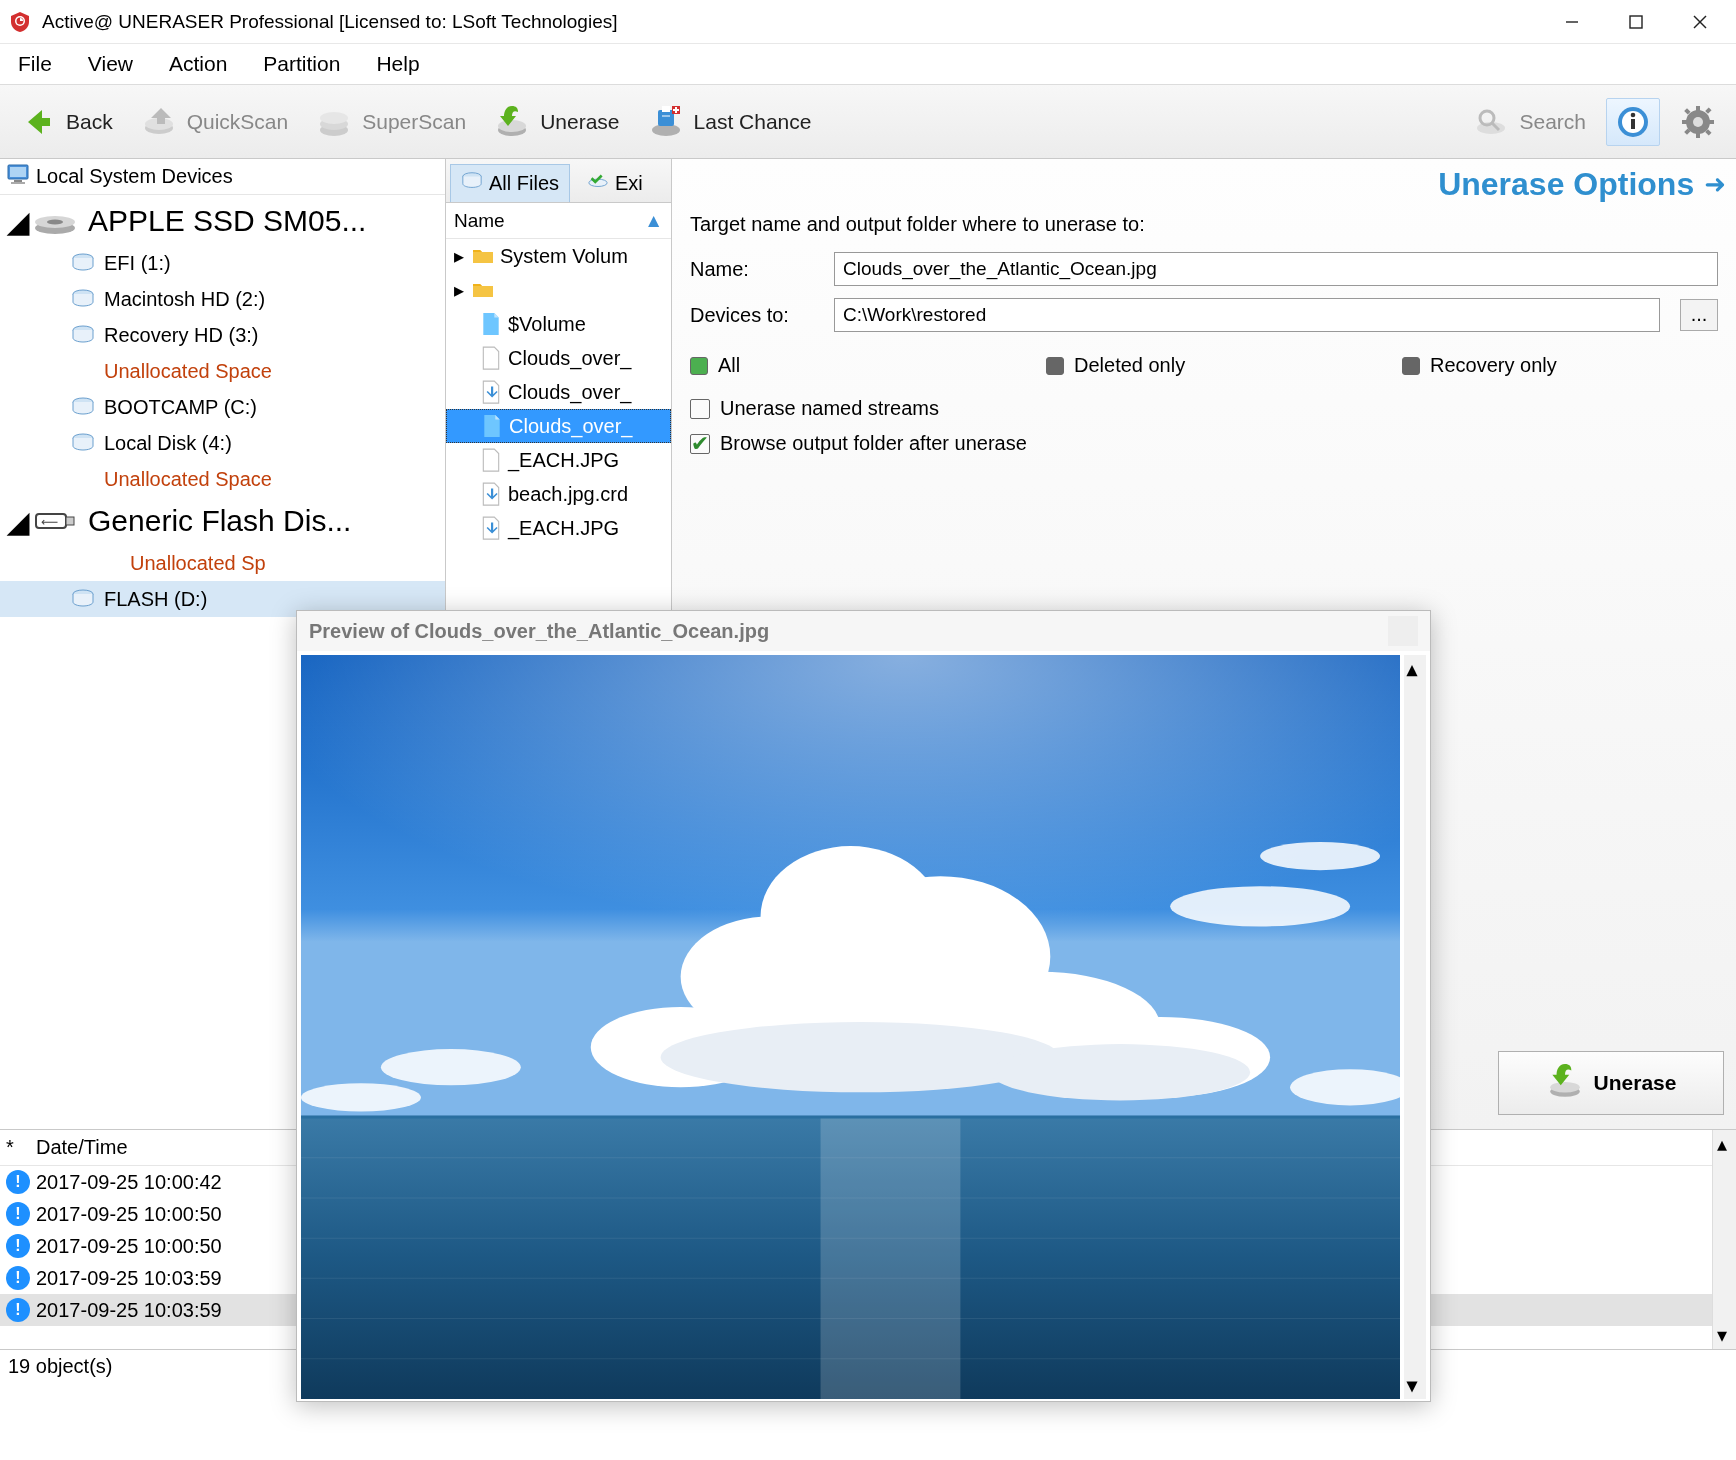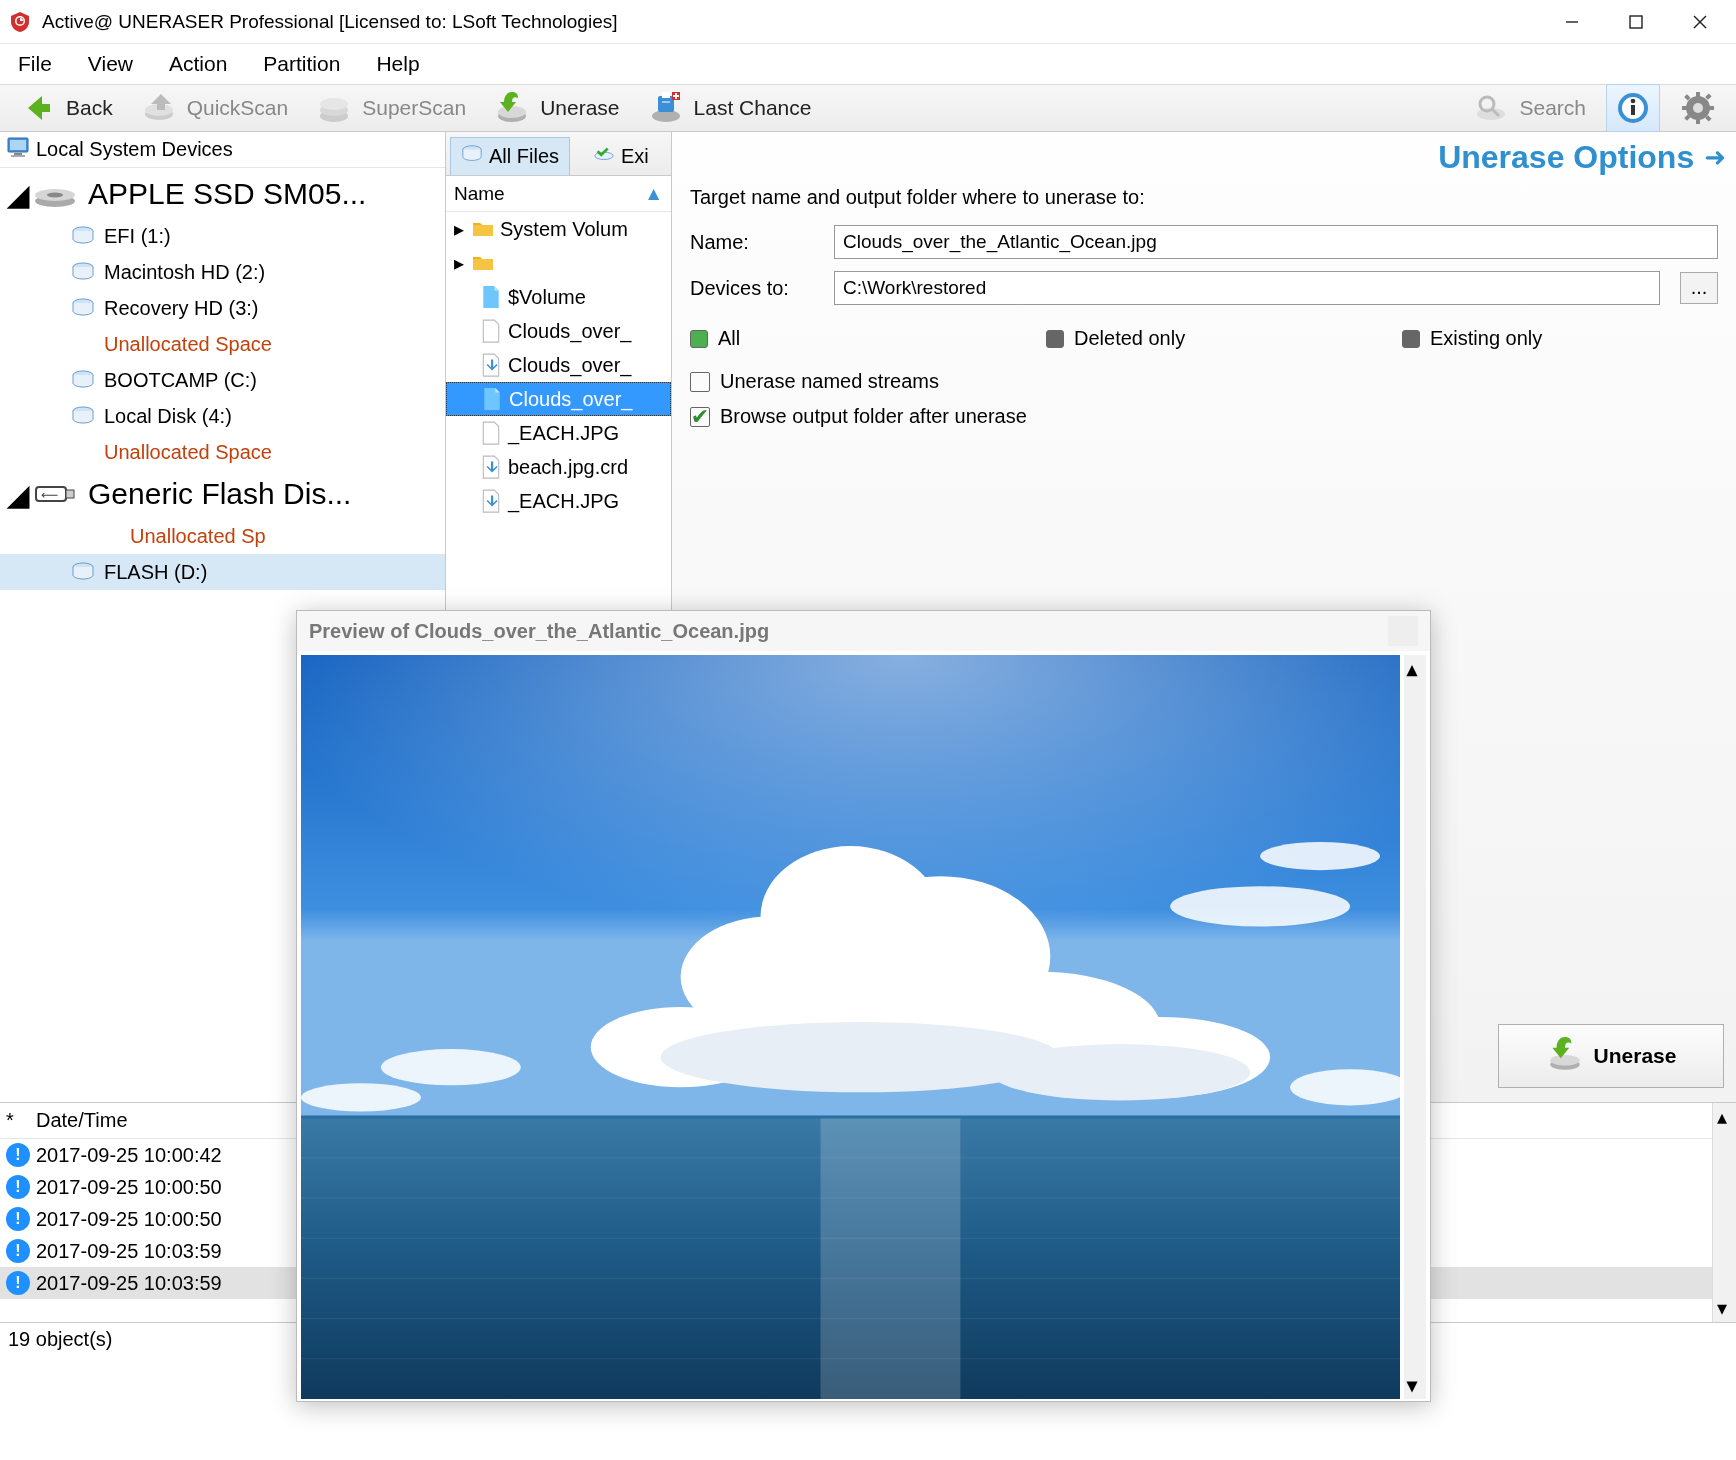--- a/index.html
+++ b/index.html
@@ -10,21 +10,21 @@
 .titlebar .app-icon { width: 24px; height: 24px; margin: 0 10px 0 4px; }
 .titlebar .title { flex: 1; font-size: 19px; }
 .winbtn { width: 64px; height: 40px; display: flex; align-items: center; justify-content: center; }
 .winbtn svg { width: 16px; height: 16px; }
 
 
 .menubar { height: 40px; display: flex; align-items: center; padding: 0 0; background: #fff; }
 .menubar .mi { padding: 6px 18px; font-size: 21px; }
 
 
-.toolbar { height: 48px; display: flex; align-items: center; background: linear-gradient(#f7f7f7,#ececec); border-top: 1px solid #dcdcdc; border-bottom: 1px solid #c9c9c9; padding: 0 6px; }
+.toolbar { height: 75px; display: flex; align-items: center; background: linear-gradient(#f7f7f7,#ececec); border-top: 1px solid #dcdcdc; border-bottom: 1px solid #c9c9c9; padding: 0 6px; }
 .tbtn { display: flex; align-items: center; padding: 4px 14px; height: 48px; gap: 10px; }
 .tbtn .ticon { width: 36px; height: 36px; display:flex; align-items:center; justify-content:center; }
 .tbtn .tlabel { font-size: 21px; color: #222; }
 .tbtn.dim .tlabel { color: #888; }
 .toolbar .spacer { flex: 1; }
 .tbtn.iconbtn { padding: 4px 8px; background: linear-gradient(#edf6ff,#d5e8fb); border: 1px solid #b7d3ef; border-radius:2px;}
 .tbright { display:flex; align-items:center; gap:6px;}
 
 
 .main { display: flex; height: 970px; }
@@ -35,21 +35,21 @@
 .treerow .exp { width:20px; height:20px; display:flex; align-items:center; justify-content:center; margin-right:2px;}
 .treerow.big { font-size:30px; height:48px; font-weight: 400;}
 .treerow.child { padding-left: 70px; }
 .treerow.child2 { padding-left: 96px; }
 .treerow .dicon { width: 26px; height: 22px; margin-right: 8px; display:flex; align-items:center; justify-content:center;}
 .treerow.gray { color:#c2410c; }
 .treerow.sel { background: #d6e7f6; }
 .treerow.big .dicon { width: 50px; }
 
 .midpane { width: 226px; border-right: 1px solid #c9c9c9; background:#fff; display:flex; flex-direction:column; overflow:hidden;}
-.tabs { height: 44px; display:flex; align-items:flex-end; background: linear-gradient(#f7f7f7,#ececec); border-bottom:1px solid #c9c9c9; padding: 0 4px; gap:13px;}
+.tabs { height: 44px; display:flex; align-items:flex-end; background: linear-gradient(#f7f7f7,#ececec); border-bottom:1px solid #c9c9c9; padding: 0 4px; gap:7px;}
 .tab { display:flex; align-items:center; height:38px; padding:0 10px; gap:6px; font-size:20px;}
 .tab.active { background:#d6e7f6; border:1px solid #a8c8e6; border-bottom:none; }
 .colhead { height:36px; display:flex; align-items:center; padding:0 8px; border-bottom:1px solid #e6e6e6; font-size:19px; justify-content:space-between;}
 .filelist { }
 .frow { display:flex; align-items:center; height:34px; padding-left: 8px; font-size:20px; white-space:nowrap; }
 .frow .exp { width:18px; }
 .frow .ficon { width:22px; height:22px; margin-right:6px; display:flex; align-items:center; justify-content:center;}
 .frow.ind { padding-left: 34px; }
 .frow.sel { background:#3399ff; color:#fff; border:1px dotted #333; }
 
@@ -463,21 +463,21 @@
       <div class="radio">
           <span class="rbox on"></span>
           <span>All</span>
         </div>
       <div class="radio">
           <span class="rbox" style="background:#666"></span>
           <span>Deleted only</span>
         </div>
       <div class="radio">
           <span class="rbox" style="background:#666"></span>
-          <span>Existing only</span>
+          <span>Recovery only</span>
         </div>
     </div>
     <div class="checks">
       <div class="check">
           <span class="cbox"></span>
           <span>Unerase named streams</span>
         </div>
       <div class="check">
           <span class="cbox on">✔</span>
           <span>Browse output folder after unerase</span>

